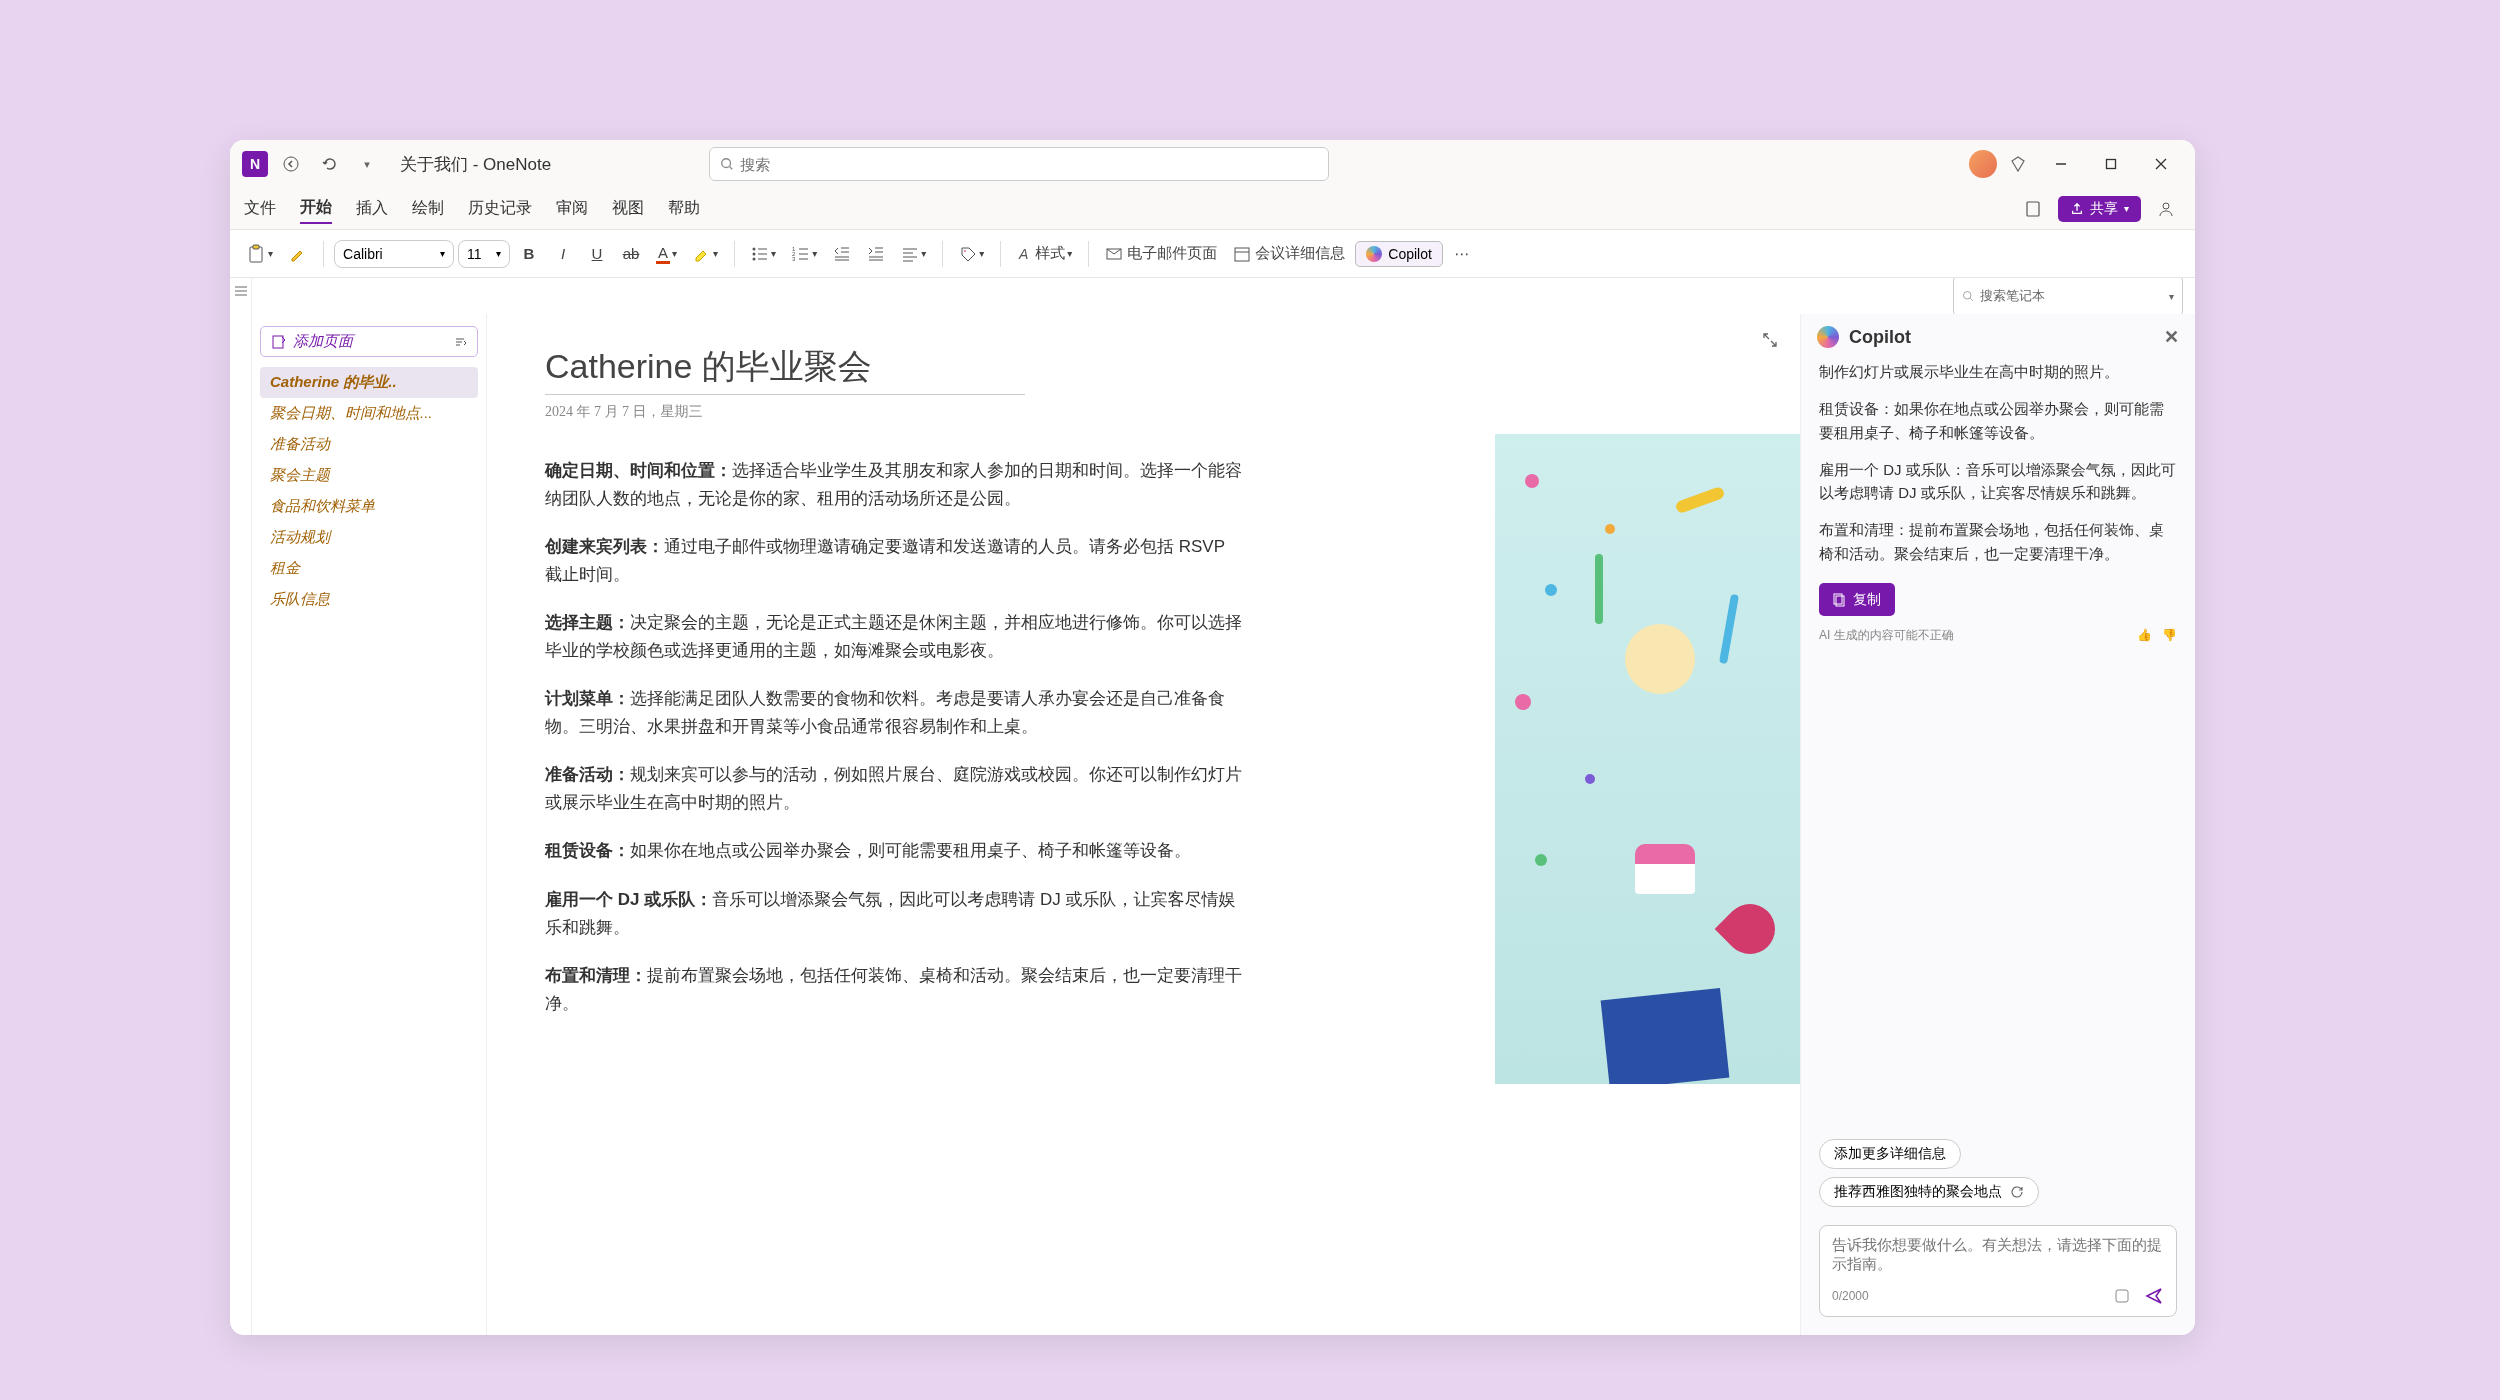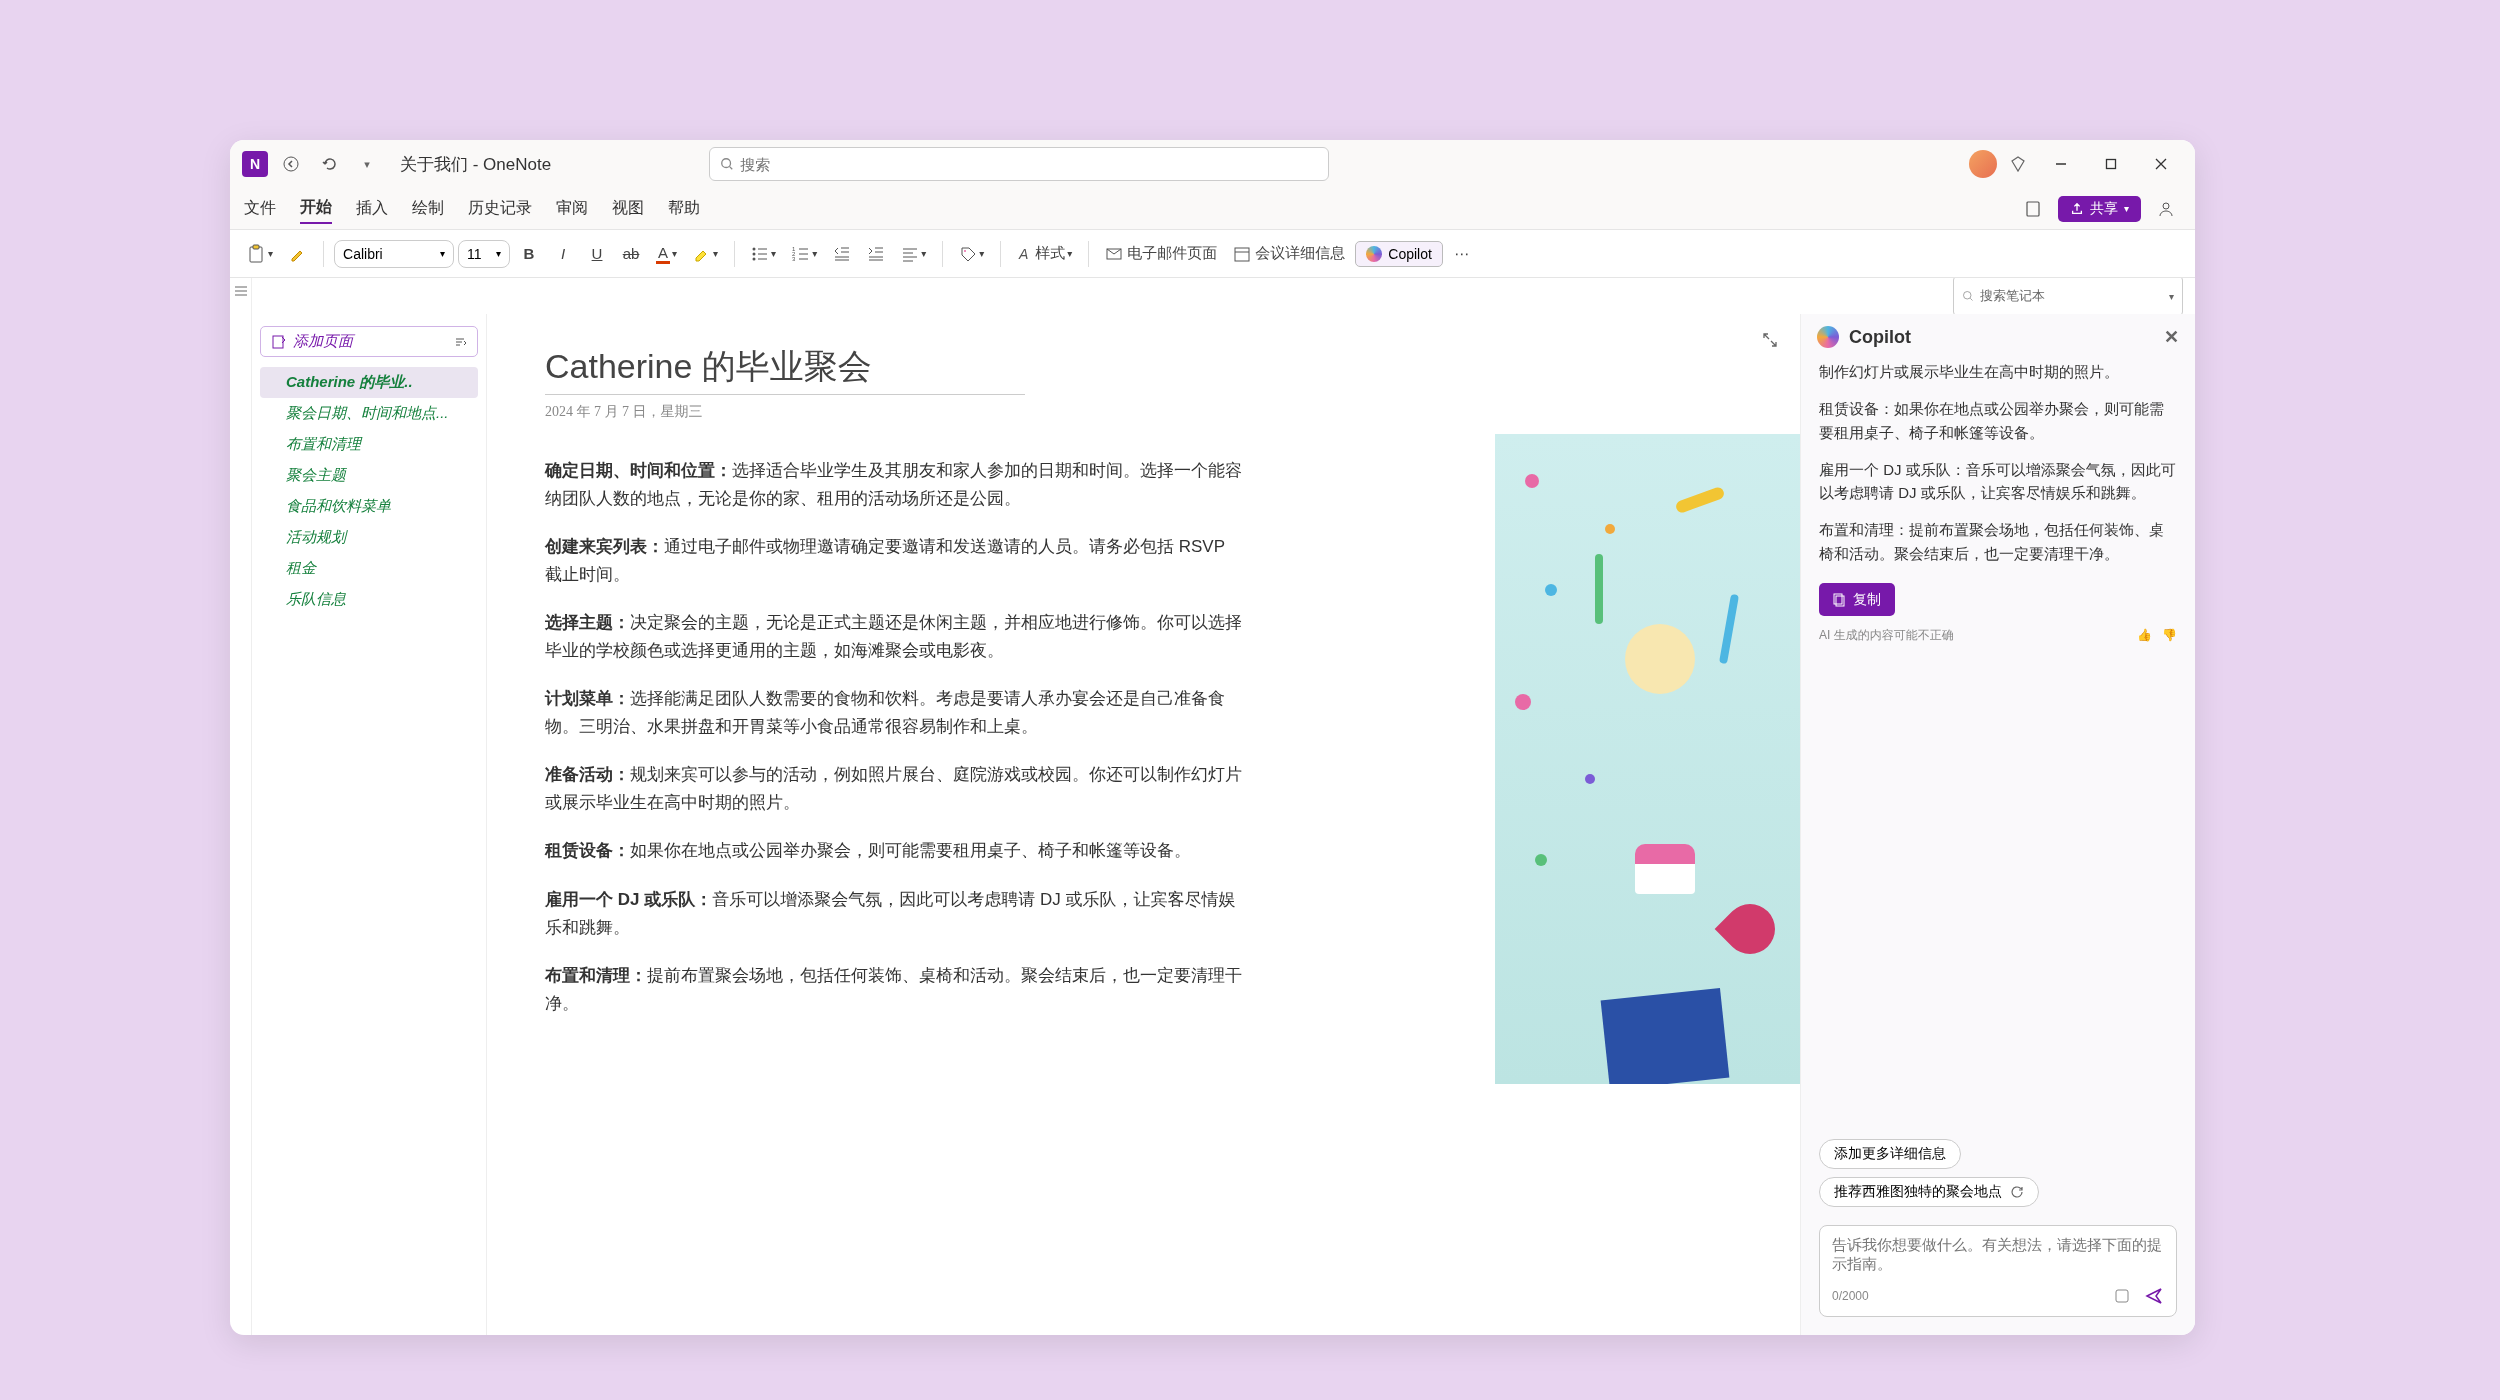--- a/index.html
+++ b/index.html
@@ -25,21 +25,21 @@
 .font-sel { border: 1px solid #ccc; border-radius: 8px; padding: 2px 8px; font-size: 14px; height: 28px; display: flex; align-items: center; background: #fff; }
 .copilot-btn { border: 1px solid #bbb; border-radius: 5px; padding: 4px 10px; display: flex; align-items: center; gap: 6px; font-size: 14px; background: #f6f0fb; }
 .body-area { flex: 1; display: flex; overflow: hidden; }
 .left-rail { width: 22px; border-right: 1px solid #eee; padding-top: 6px; display: flex; justify-content: center; color: #666; }
 .notebook-search-row { height: 36px; display: flex; align-items: center; justify-content: flex-end; padding-right: 12px; gap: 8px; }
 .nb-search { width: 230px; height: 40px; border: 1px solid #ccc; border-radius: 4px; display: flex; align-items: center; padding: 0 8px; font-size: 13px; color: #666; gap: 6px; }
 .content-wrap { flex: 1; display: flex; flex-direction: column; }
 .content-row { flex: 1; display: flex; overflow: hidden; }
 .page-list { width: 235px; padding: 12px 8px; border-right: 1px solid #eee; font-style: italic; }
 .add-page { display: flex; align-items: center; justify-content: space-between; border: 1px solid #d0b3e6; color: #7719aa; border-radius: 5px; padding: 5px 10px; font-size: 15px; margin-bottom: 10px; }
-.page-item { padding: 6px 26px; font-size: 15px; color: #15803d; border-radius: 4px; cursor: pointer; white-space: nowrap; overflow: hidden; text-overflow: ellipsis; }
+.page-item { padding: 6px 10px; font-size: 15px; color: #a16207; border-radius: 4px; cursor: pointer; white-space: nowrap; overflow: hidden; text-overflow: ellipsis; }
 .page-item.selected { background: #eae4f0; font-weight: 600; }
 .note-canvas { flex: 1; position: relative; padding: 30px 30px 30px 58px; overflow: auto; }
 .note-title { font-size: 34px; color: #444; font-weight: 400; }
 .title-underline { width: 480px; border-bottom: 1px solid #ccc; margin-top: 4px; }
 .note-date { font-size: 14px; color: #888; margin-top: 8px; font-family: Liberation Serif, serif; }
 .note-body { margin-top: 36px; font-size: 17px; color: #333; line-height: 1.65; max-width: 700px; }
 .note-body p { margin-bottom: 20px; }
 .note-body b { font-weight: 700; }
 .party-img { position: absolute; right: 0; top: 120px; width: 305px; height: 650px; background: linear-gradient(180deg,#cfeeee,#bce4e2); border-radius: 0; overflow: hidden; }
 .expand-icon { position: absolute; top: 18px; right: 22px; color: #666; }
@@ -300,21 +300,21 @@
                 </svg>
               <span>添加页面</span>
             </span>
             <svg width="14" height="14">
                 <path d="M3 4h8M3 7h6M3 10h4M11 6l2 2-2 2" fill="none" stroke="#555"></path>
               </svg>
           </div>
           <div id="page-items">
               <div class="page-item selected">Catherine 的毕业..</div>
               <div class="page-item">聚会日期、时间和地点...</div>
-              <div class="page-item">布置和清理</div>
+              <div class="page-item">准备活动</div>
               <div class="page-item">聚会主题</div>
               <div class="page-item">食品和饮料菜单</div>
               <div class="page-item">活动规划</div>
               <div class="page-item">租金</div>
               <div class="page-item">乐队信息</div>
             </div>
         </div>
 
         <div class="note-canvas">
           <div class="expand-icon">

